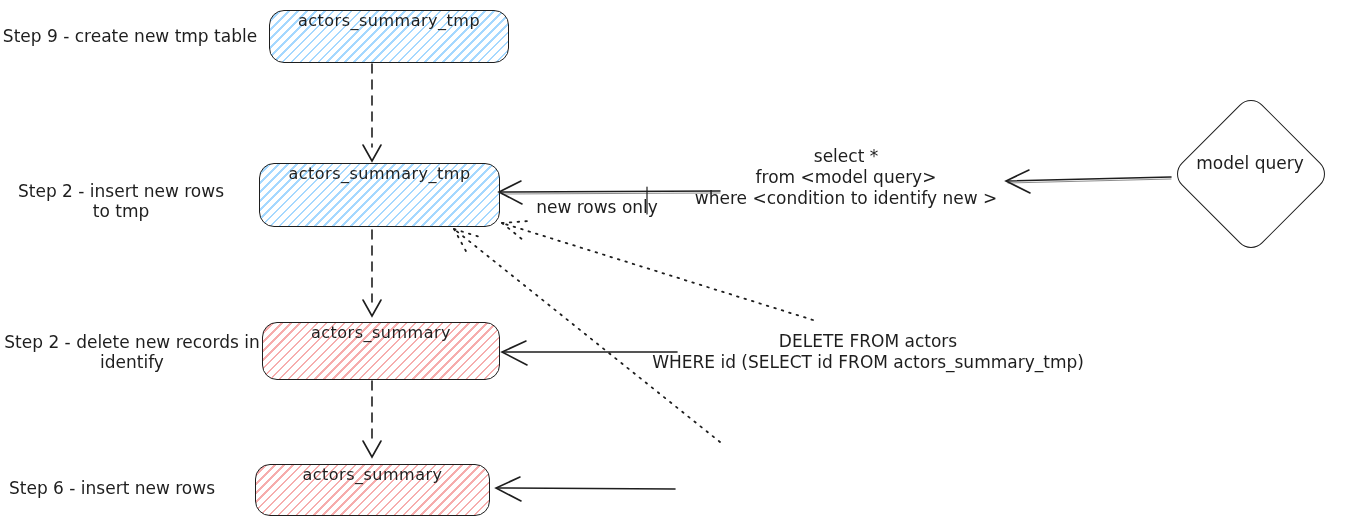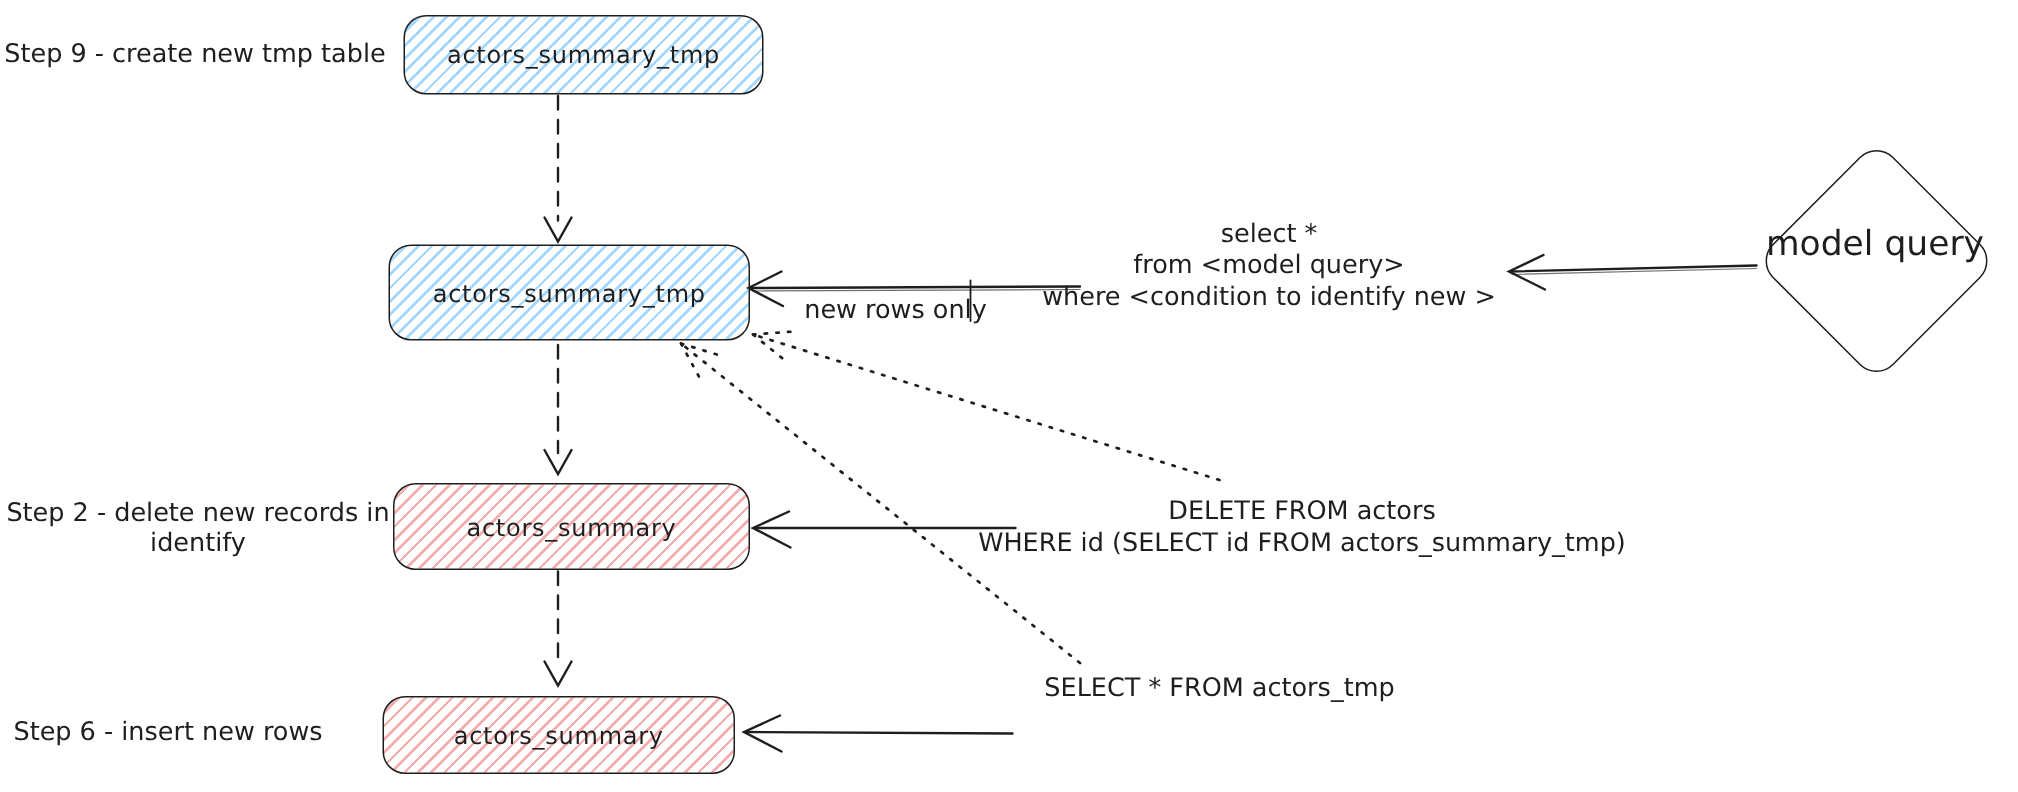--- a/index.html
+++ b/index.html
@@ -8,38 +8,38 @@
     font-family:"DejaVu Sans", sans-serif; color:#1e1e1e; overflow:hidden;
   }
   svg.arrow-layer { position:absolute; left:0; top:0; width:1345px; height:528px; }
   .t {
     position:absolute; transform:translateX(-50%); text-align:center;
     white-space:nowrap; color:#1e1e1e;
   }
   .lbl  { font-size:17px; line-height:20px; }
   .sql  { font-size:17px; line-height:21px; }
   .node {
-    position:absolute; display:flex; align-items:center; justify-content:center;
+    position:absolute; display:flex; justify-content:center;
     border:1.7px solid #1e1e1e; border-radius:15px;
     font-size:16px; color:#1e1e1e; letter-spacing:0.5px;
   }
   .hatch-blue {
     background-image: repeating-linear-gradient(135deg,
       #a5d8ff 0px, #a5d8ff 1.8px, rgba(255,255,255,0) 1.8px, rgba(255,255,255,0) 6.3px);
   }
   .hatch-red {
     background-image: repeating-linear-gradient(135deg,
       #f6adad 0px, #f6adad 1.7px, rgba(255,255,255,0) 1.7px, rgba(255,255,255,0) 6.3px);
   }
   .diamond {
     position:absolute; left:1194px; top:117px; width:112px; height:112px;
     border:1.7px solid #1e1e1e; border-radius:16px; background:#ffffff;
     transform:rotate(45deg);
   }
-  .diamond-label { font-size:23px; top:163px; left:1250px; }
+  .diamond-label { font-size:17px; top:163px; left:1250px; }
 </style>
 </head>
 <body>
 
 <div class="canvas">
 
   <svg class="arrow-layer" viewBox="0 0 1345 528" fill="none" stroke="#1e1e1e" stroke-width="1.6" stroke-linecap="round">
 
     <g>
       <path d="M372 64 L372 147" stroke-dasharray="9 7"></path>
@@ -87,20 +87,24 @@
     <g stroke-width="1.8">
       <path d="M720 442 L454 229" stroke-dasharray="1.6 6.2"></path>
       <path d="M454 229 L480 237" stroke-dasharray="1.6 6.2"></path>
       <path d="M454 229 L467 253" stroke-dasharray="1.6 6.2"></path>
     </g>
   </svg>
 
   <div class="t lbl" style="left:130px; top:26px;">
     <div>Step 9 - create new tmp table</div>
   </div>
+  <div class="t lbl" style="left:121px; top:181px;">
+    <div>Step 2 - insert new rows</div>
+    <div>to tmp</div>
+  </div>
   <div class="t lbl" style="left:132px; top:332px;">
     <div>Step 2 - delete new records in</div>
     <div>identify</div>
   </div>
   <div class="t lbl" style="left:112px; top:478px;">
     <div>Step 6 - insert new rows</div>
   </div>
 
   <div class="node hatch-blue" style="left:269px; top:10px;  width:238px; height:51px;">
     <span>actors_summary_tmp</span>
@@ -125,16 +129,15 @@
   </div>
 
   <div class="t sql" style="left:597px; top:197px;">new rows only</div>
 
   <div class="t sql" style="left:868px; top:331px;">
     <div>DELETE FROM actors</div>
     <div>WHERE id (SELECT id FROM actors_summary_tmp)</div>
   </div>
 
   <div class="t sql" style="left:813px; top:448px; line-height:23px;">
-    <div>SELECT * FROM actors_tmp</div>
   </div>
 
 </div>
 
 </body></html>

